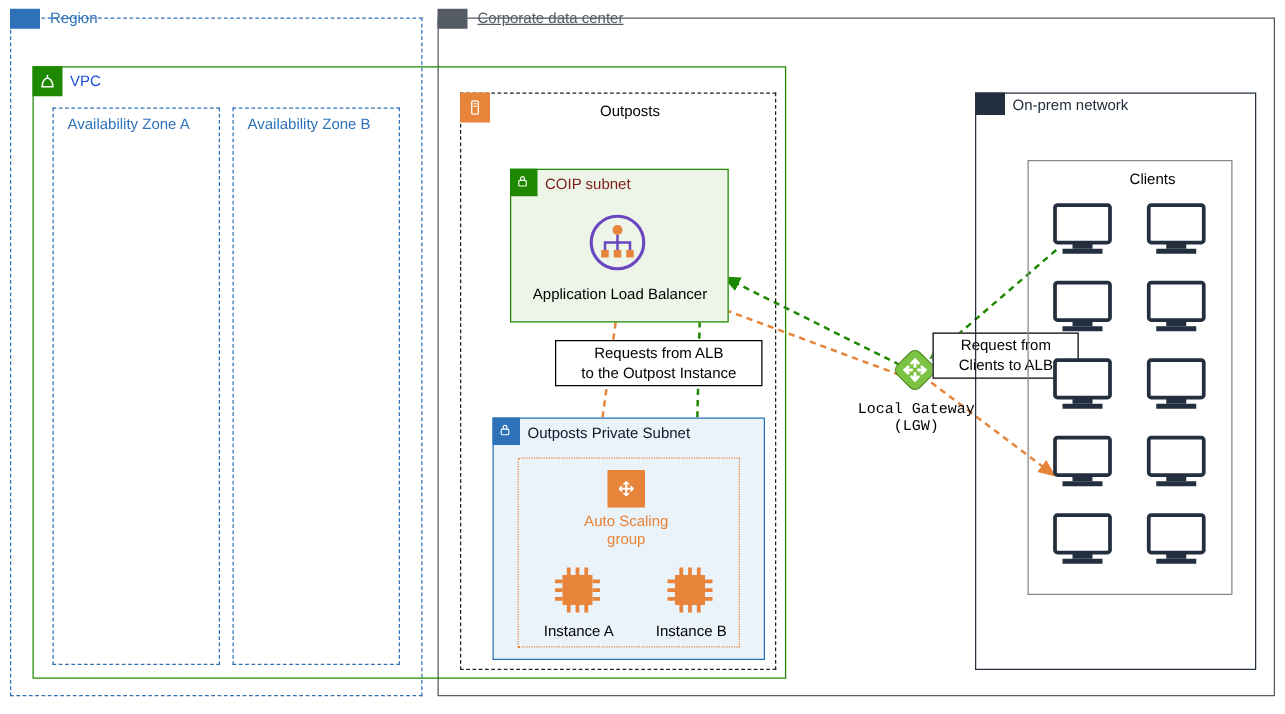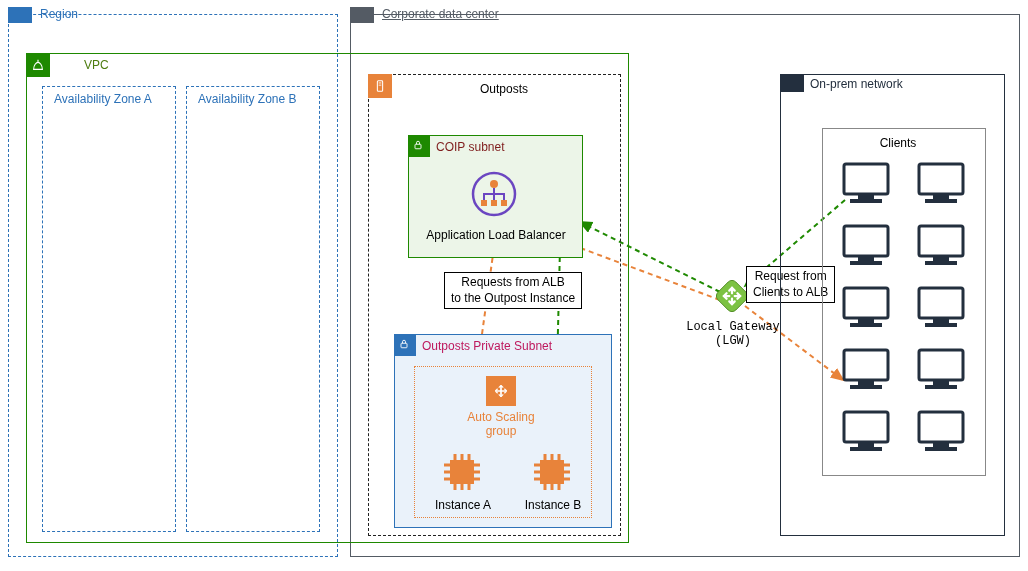--- a/index.html
+++ b/index.html
@@ -7,21 +7,21 @@
   .canvas { position:relative; width:1028px; height:571px; }
   .box { position:absolute; }
   .label { position:absolute; white-space:nowrap; }
   .tag { position:absolute; display:flex; align-items:center; justify-content:center; color:#fff; }
   .header-bar { position:absolute; height:16px; }
   .border-solid { border-style:solid; border-width:1px; }
   .border-dash { border-style:dashed; border-width:1px; }
   .dotted-box { border:1px dotted #e8833a; }
   .tag-icon { display:inline-block; width:14px; height:14px; vertical-align:middle;}
   .icon-cell { position:absolute; display:flex; align-items:center; justify-content:center;}
-  .annotation { position:absolute; background:#fff; border:1px solid #000; padding:2px 6px; text-align:center; line-height:1.3; font-size:12px;}
+  .annotation { position:absolute; background:#fff; border:1px solid #000; padding:2px 20px; text-align:center; line-height:1.3; font-size:12px;}
   .center-text { text-align:center; }
   svg.clients { position:absolute; }
 </style>
 </head>
 <body>
 
 <div class="canvas">
 
   <svg width="1028" height="571" style="position:absolute;left:0;top:0;pointer-events:none">
     <defs>
@@ -55,21 +55,21 @@
   <span class="label" style="left:382px; top:7px; color:#545B64;text-decoration:underline;">Corporate data center</span>
 
   <div class="box border-solid" style="left:26px; top:53px; width:603px; height:490px; border-color:#1E8900;"></div>
   <div class="tag" style="left:26px; top:53px; width:24px; height:24px; background:#1E8900;">
     <span class="tag-icon">
       <svg viewBox="0 0 16 16" width="14" height="14">
           <path d="M3 13 C3 8 6 5 8 5 C10 5 13 8 13 13 Z M8 5 L8 2" stroke="#fff" stroke-width="1.3" fill="none"></path>
         </svg>
     </span>
   </div>
-  <span class="label" style="left:56px; top:58px; color:#4d7c0f;margin-left:28px;">VPC</span>
+  <span class="label" style="left:56px; top:58px; color:#1d4ed8;">VPC</span>
 
   <div class="box border-dash" style="left:42px; top:86px; width:134px; height:446px; border-color:#2D72B8;"></div>
   <span class="label" style="left:54px; top:92px; color:#2D72B8;">Availability Zone A</span>
 
   <div class="box border-dash" style="left:186px; top:86px; width:134px; height:446px; border-color:#2D72B8;"></div>
   <span class="label" style="left:198px; top:92px; color:#2D72B8;">Availability Zone B</span>
 
   <div class="box border-dash" style="left:368px; top:74px; width:253px; height:462px; border-color:#202020;"></div>
   <div class="tag" style="left:368px; top:74px; width:24px; height:24px; background:#E8833A;">
     <span class="tag-icon">
@@ -111,21 +111,21 @@
 
   <div class="box border-solid" style="left:394px; top:334px; width:218px; height:194px; border-color:#2D72B8; background:#EAF2FA;"></div>
   <div class="tag" style="left:394px; top:334px; width:22px; height:22px; background:#2D72B8;">
     <span class="tag-icon">
       <svg viewBox="0 0 16 16" width="12" height="12">
           <rect x="4" y="7" width="8" height="6" rx="1" stroke="#fff" stroke-width="1.2" fill="none"></rect>
           <path d="M6 7 V5 a2 2 0 0 1 4 0 V7" stroke="#fff" stroke-width="1.2" fill="none"></path>
         </svg>
     </span>
   </div>
-  <span class="label" style="left:422px; top:339px; color:#be185d;">Outposts Private Subnet</span>
+  <span class="label" style="left:422px; top:339px; color:#0f172a;">Outposts Private Subnet</span>
 
   <div class="box dotted-box" style="left:414px; top:366px; width:178px; height:152px;"></div>
   <div class="icon-cell" style="left:486px; top:376px; width:30px; height:30px; background:#E8833A;">
     <svg viewBox="0 0 16 16" width="18" height="18">
         <path d="M3 8 H13 M8 3 V13" stroke="#fff" stroke-width="1.5"></path>
         <path d="M3 8 l2 -2 M3 8 l2 2 M13 8 l-2 -2 M13 8 l-2 2 M8 3 l-2 2 M8 3 l2 2 M8 13 l-2 -2 M8 13 l2 -2" stroke="#fff" stroke-width="1"></path>
       </svg>
   </div>
   <div class="label center-text" style="left:456px; top:410px; width:90px; color:#E8833A; white-space:pre-line;text-align:center;">Auto Scaling
 group</div>
@@ -192,21 +192,21 @@
 
   <div class="annotation" style="left:746px; top:266px;">
     <span>Request from<br>Clients to ALB</span>
   </div>
 
   <div class="box border-solid" style="left:780px; top:74px; width:225px; height:462px; border-color:#232F3E;"></div>
   <div class="header-bar" style="left:780px; top:74px; width:24px; height:18px; background:#232F3E;"></div>
   <span class="label" style="left:810px; top:77px; color:#232F3E;">On-prem network</span>
 
   <div class="box border-solid" style="left:822px; top:128px; width:164px; height:348px; border-color:#888;"></div>
-  <span class="label center-text" style="left:798px; top:136px; width:164px;padding-left:36px;">Clients</span>
+  <span class="label center-text" style="left:822px; top:136px; width:164px;padding-left:36px;">Clients</span>
 
   <svg class="clients" style="left:830px; top:160px;" width="150" height="310">
     <defs>
       <g id="pc">
         <rect x="4" y="4" width="44" height="30" rx="2" stroke="#232F3E" stroke-width="3" fill="#fff"></rect>
         <rect x="18" y="34" width="16" height="5" fill="#232F3E"></rect>
         <rect x="10" y="39" width="32" height="4" fill="#232F3E"></rect>
       </g>
     </defs>
     <use href="#pc" x="10" y="0"></use>  

